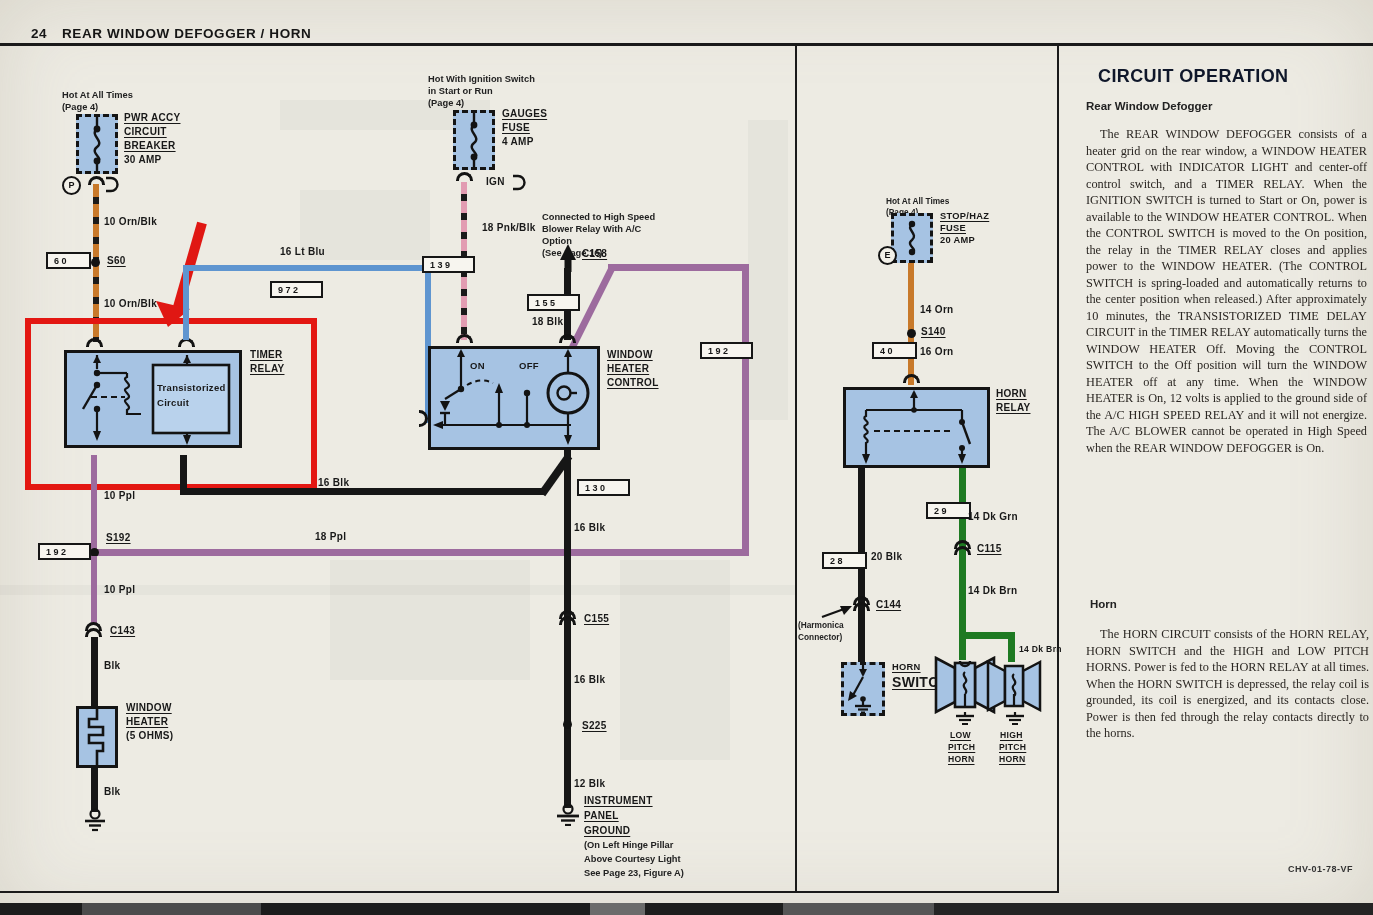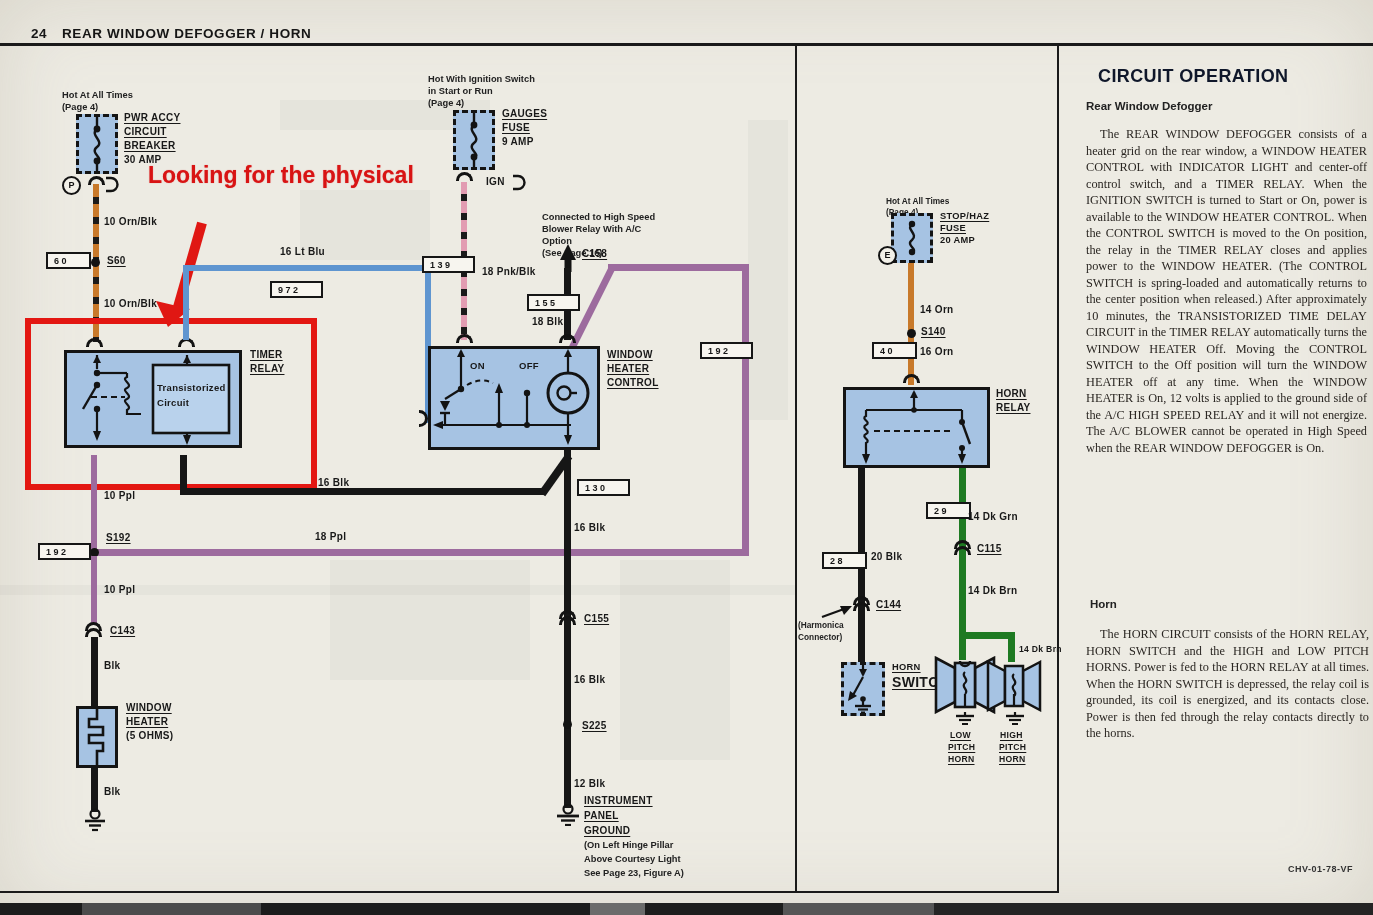--- a/index.html
+++ b/index.html
@@ -86,21 +86,20 @@
   <div class="cap" style="left:88px;top:176px;"></div>
 
   <div class="wv orn" style="left:93px;top:184px;height:158px;"></div>
   <div class="lbl" style="left:104px;top:216px;">10 Orn/Blk</div>
   <div class="numbox" style="left:46px;top:252px;">60</div>
   <div class="dot" style="left:91px;top:258px;"></div>
   <div class="lbl u" style="left:107px;top:255px;">S60</div>
   <div class="lbl" style="left:104px;top:298px;">10 Orn/Blk</div>
 
   <div class="redrect" style="left:25px;top:318px;width:280px;height:160px;"></div>
-  <div class="ann" style="left:148px;top:162px;">Looking for the physical</div>
   <svg class="abs" style="left:140px;top:215px;" width="90" height="120" viewBox="0 0 90 120">
     <line x1="62" y1="8" x2="38" y2="92" stroke="#e01713" stroke-width="10"></line>
     <polygon points="28,112 16,86 50,94" fill="#e01713"></polygon>
   </svg>
 
   <div class="cap" style="left:86px;top:338px;"></div>
   <div class="cap" style="left:178px;top:338px;"></div>
   <div class="comp" style="left:64px;top:350px;width:178px;height:98px;">
     <svg width="172" height="92" viewBox="0 0 172 92">
       <line x1="30" y1="2" x2="30" y2="16" stroke="#131313" stroke-width="2.2"></line>
@@ -178,28 +177,28 @@
     <svg width="36" height="54" viewBox="0 0 36 54">
       <line x1="18" y1="0" x2="18" y2="10" stroke="#131313" stroke-width="2.4"></line>
       <circle cx="18" cy="12" r="3.4" fill="#131313"></circle>
       <path d="M18,12 C10,18 26,24 18,30 C10,36 26,42 18,44" fill="none" stroke="#131313" stroke-width="2.4"></path>
       <circle cx="18" cy="44" r="3.4" fill="#131313"></circle>
       <line x1="18" y1="46" x2="18" y2="54" stroke="#131313" stroke-width="2.4"></line>
     </svg>
   </div>
   <div class="lbl u" style="left:502px;top:108px;">GAUGES</div>
   <div class="lbl u" style="left:502px;top:122px;">FUSE</div>
-  <div class="lbl" style="left:502px;top:136px;">9 AMP</div>
+  <div class="lbl" style="left:502px;top:136px;">4 AMP</div>
   <div class="cap" style="left:456px;top:172px;"></div>
   <div class="lbl" style="left:486px;top:176px;">IGN</div>
   <svg class="abs" style="left:510px;top:174px;" width="16" height="18" viewBox="0 0 16 18">
     <path d="M3,2 h5 a6,6 0 0 1 0,13 h-5" fill="none" stroke="#131313" stroke-width="2.4"></path>
   </svg>
   <div class="wv pnk" style="left:461px;top:182px;height:158px;"></div>
-  <div class="lbl" style="left:482px;top:222px;margin-top:44px;">18 Pnk/Blk</div>
+  <div class="lbl" style="left:482px;top:222px;">18 Pnk/Blk</div>
   <div class="numbox" style="left:422px;top:256px;">139</div>
 
   <div class="note" style="left:542px;top:212px;">Connected to High Speed</div>
   <div class="note" style="left:542px;top:224px;">Blower Relay With A/C</div>
   <div class="note" style="left:542px;top:236px;">Option</div>
   <div class="note" style="left:542px;top:248px;">(See Page 16)</div>
   <svg class="abs" style="left:556px;top:244px;" width="24" height="28" viewBox="0 0 24 28">
     <polygon points="12,0 4,16 20,16" fill="#131313"></polygon>
     <rect x="8.5" y="14" width="7" height="14" fill="#131313"></rect>
   </svg>

